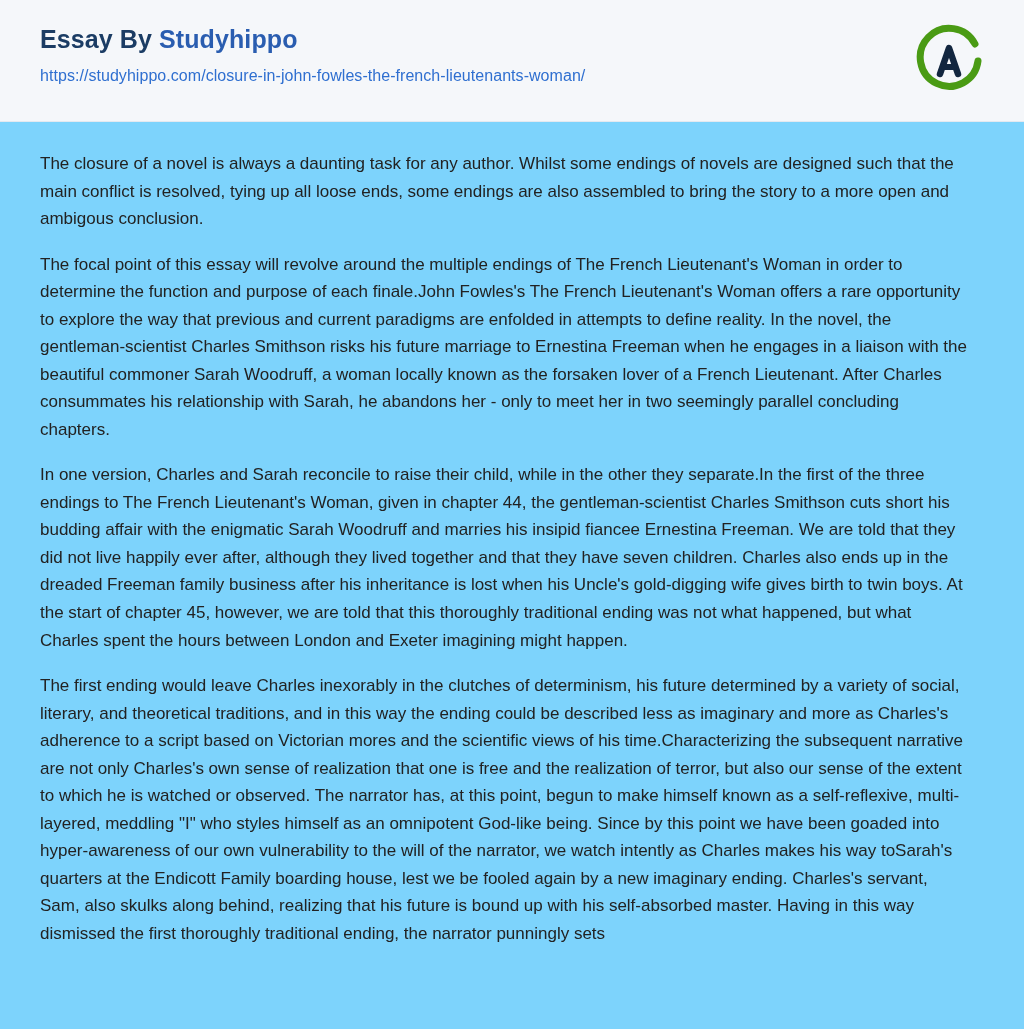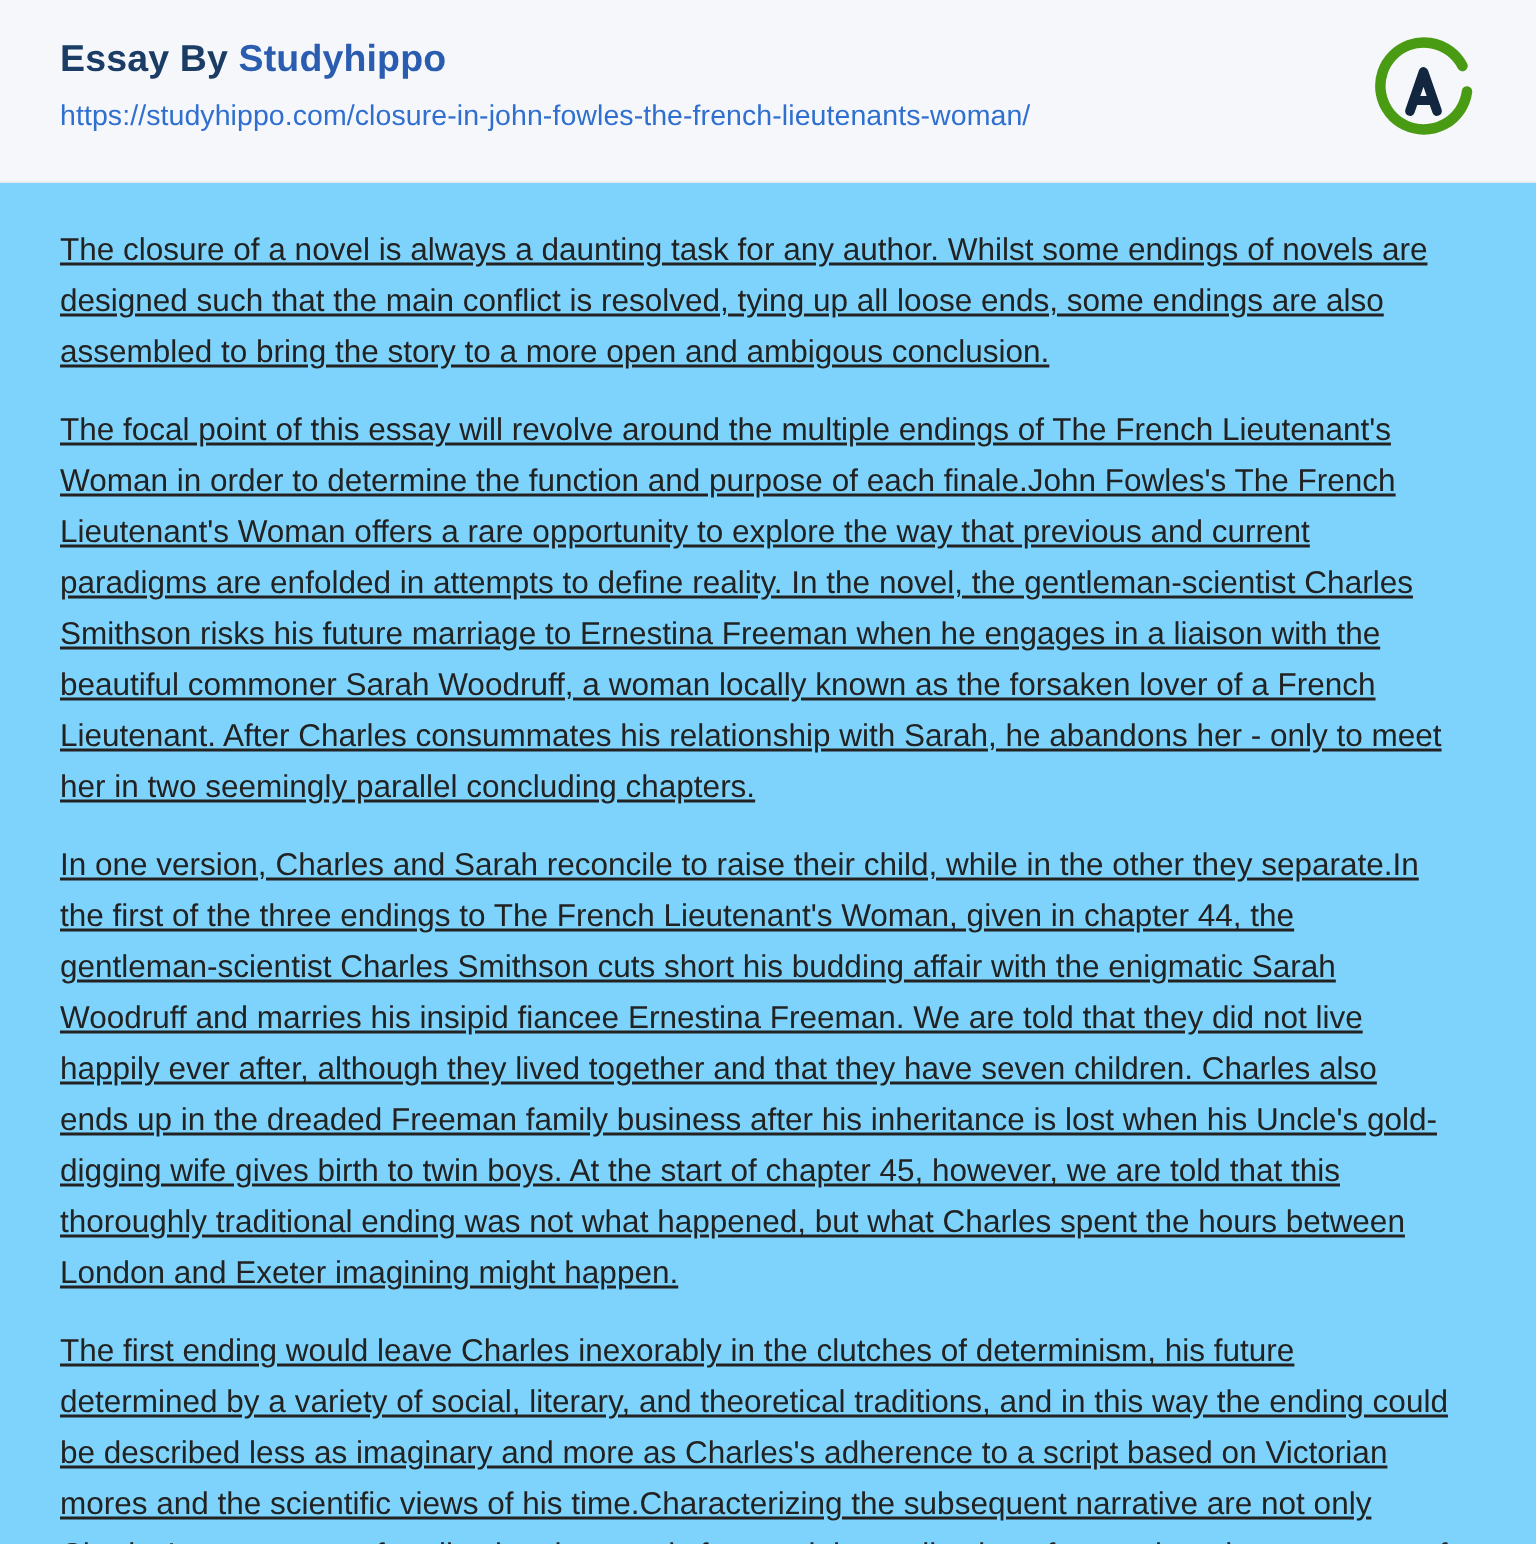--- a/index.html
+++ b/index.html
@@ -29,21 +29,21 @@
     font-weight: bold;
     color: #1b3c64;
     letter-spacing: 0.1px;
     line-height: 1.1;
   }
   .brand .brand-accent {
     color: #2a5db0;
   }
   .site-url {
     margin-top: 13px;
-    font-size: 19px;
+    font-size: 16px;
     color: #2f6fd0;
     letter-spacing: 0.05px;
     text-decoration: none;
     display: inline-block;
   }
   .logo {
     position: absolute;
     right: 38px;
     top: 24px;
     width: 74px;
@@ -56,27 +56,26 @@
   .article-title {
     font-size: 31.5px;
     line-height: 1.26;
     font-weight: bold;
     color: #1a1a1a;
     margin: 0 0 20px 0;
     letter-spacing: -0.2px;
     max-width: 940px;
   }
   .article p {
-    font-size: 21px;
+    font-size: 17px;
     line-height: 1.62;
     color: #222222;
     margin: 0 16px 18px 0;
     max-width: 950px;
     text-align: left;
-    text-decoration: underline;
   }
 </style>
 </head>
 <body>
 
 <div class="page">
 
   <div class="header">
     <div class="brand"><span>Essay By </span><span class="brand-accent">Studyhippo</span></div>
     <a class="site-url" href="#">https://studyhippo.com/closure-in-john-fowles-the-french-lieutenants-woman/</a>

